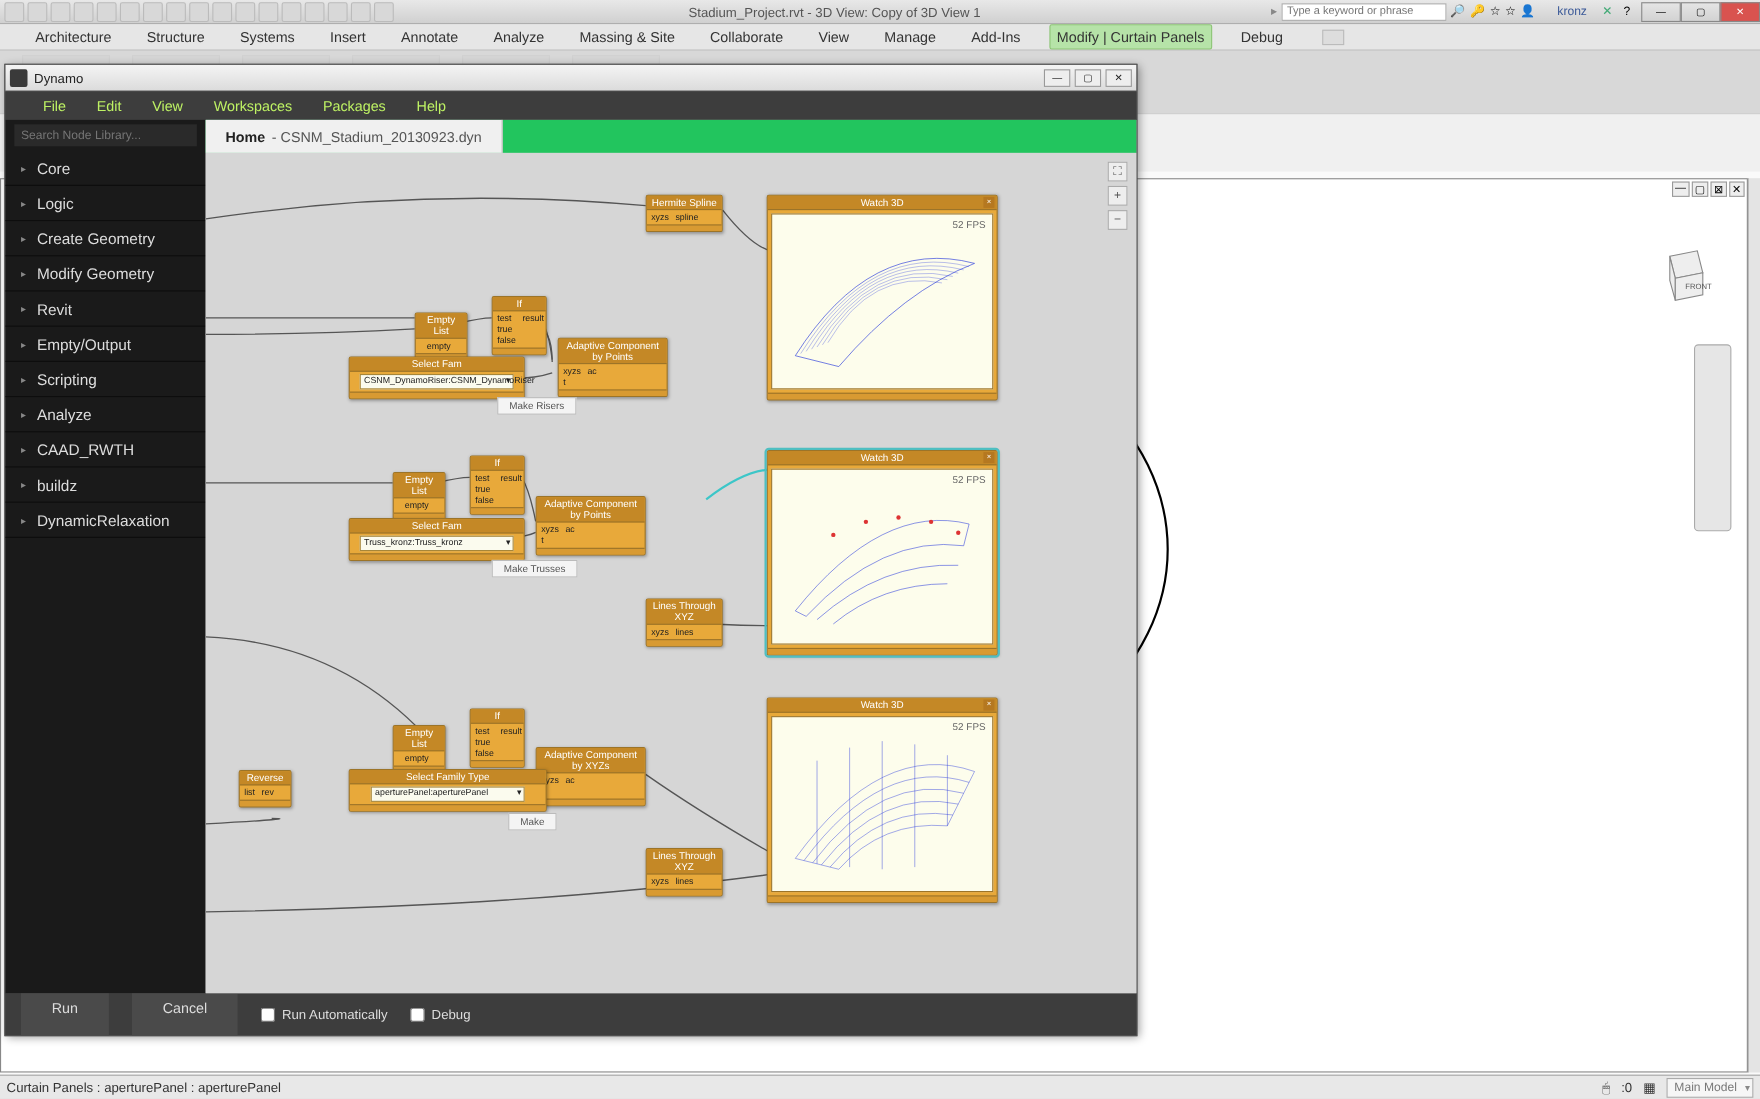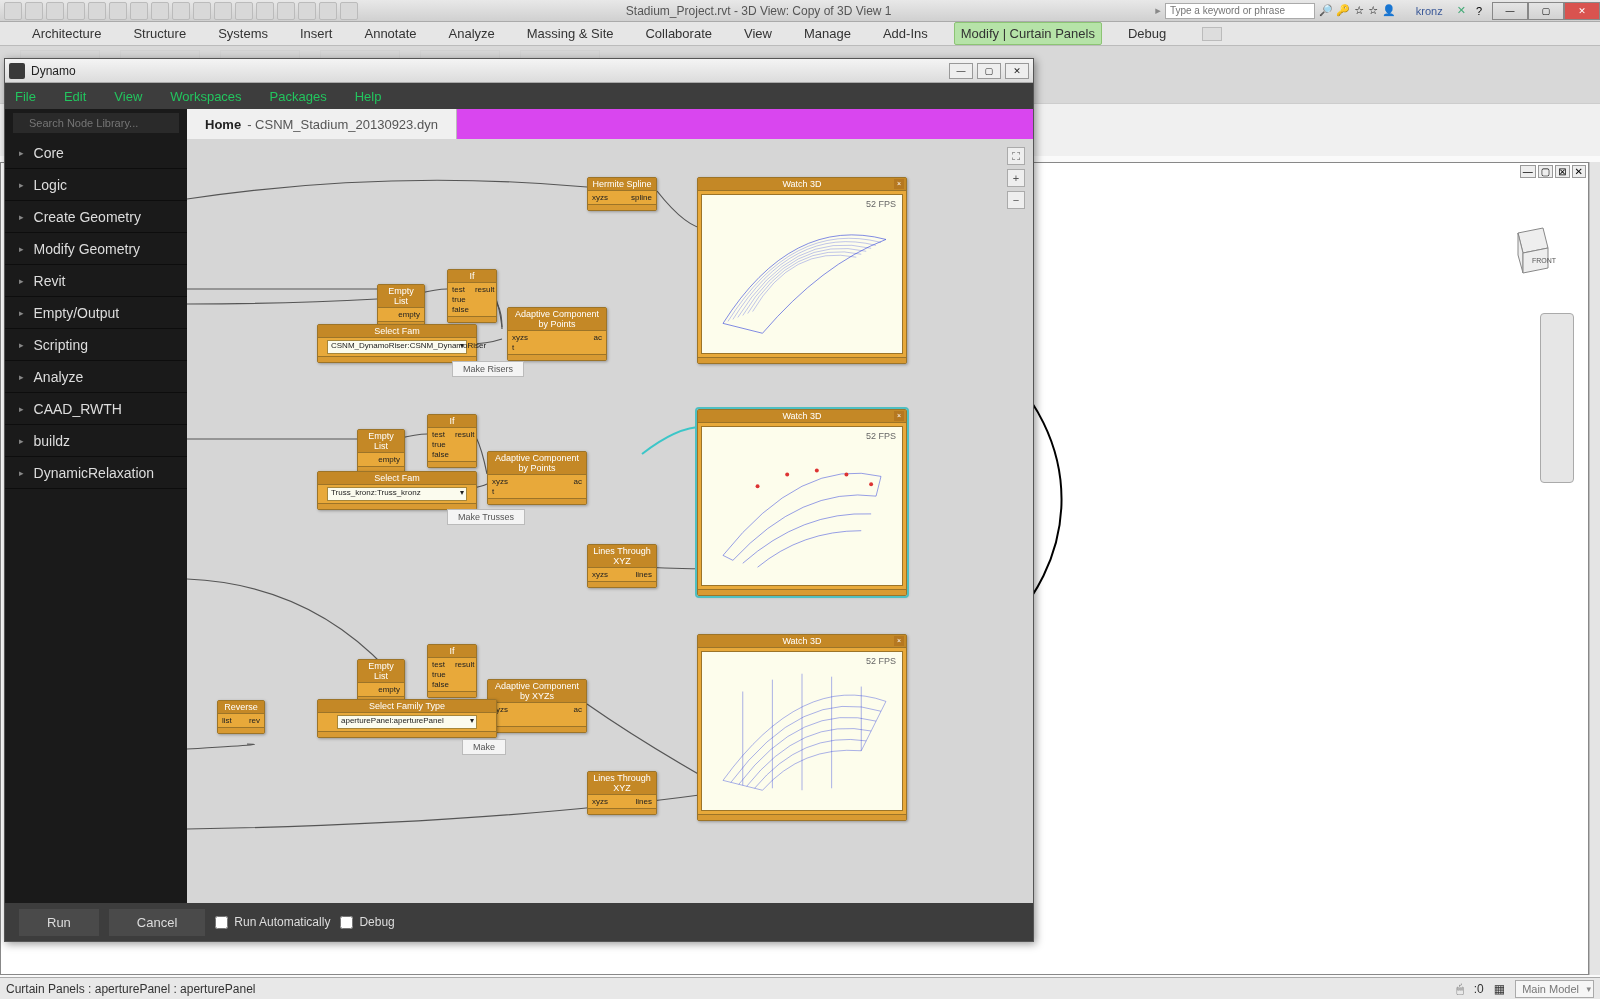--- a/index.html
+++ b/index.html
@@ -42,55 +42,55 @@
 .status-bar .combo { border:1px solid #aaa; padding:0 14px 0 6px; background:#f6f6f6; height:18px; line-height:16px; font-size:11px; color:#777; position:relative; }
 .status-bar .combo::after { content:"▾"; position:absolute; right:2px; font-size:9px; color:#888; }
 
 
 .dynamo-window { position:absolute; top:58px; left:4px; width:1030px; height:884px; background:#444; border:1px solid #555; box-shadow:2px 2px 8px rgba(0,0,0,0.4); display:flex; flex-direction:column; }
 .dynamo-titlebar { height:24px; background:linear-gradient(#f4f4f4,#dcdcdc); display:flex; align-items:center; padding:0 4px; font-size:12px; color:#222; border-bottom:1px solid #aaa; }
 .dynamo-titlebar .logo { width:16px; height:16px; background:#3a3a3a; border-radius:2px; margin-right:6px; }
 .dynamo-titlebar .wctrls { margin-left:auto; display:flex; gap:4px; }
 .dynamo-titlebar .wctrls .b { width:24px; height:16px; border:1px solid #999; background:#eee; font-size:9px; display:flex; align-items:center; justify-content:center; }
 
-.dynamo-menu { height:26px; background:#3d3d3d; display:flex; align-items:center; gap:28px; padding:0 10px; font-size:13px; color:#22c55e; }
+.dynamo-menu { height:26px; background:#3d3d3d; display:flex; align-items:center; gap:28px; padding:0 34px; font-size:13px; color:#bef264; }
 .dynamo-menu span { cursor:pointer; }
 
 .dynamo-body { flex:1; display:flex; min-height:0; }
 .dynamo-sidebar { width:182px; background:#1a1a1a; color:#ddd; display:flex; flex-direction:column; }
 .dynamo-sidebar .search { height:28px; padding:4px 8px; }
-.dynamo-sidebar .search input { width:100%; height:20px; background:#2a2a2a; border:none; color:#888; font-size:11px; padding:0 16px; }
+.dynamo-sidebar .search input { width:100%; height:20px; background:#2a2a2a; border:none; color:#888; font-size:11px; padding:0 6px; }
 .dynamo-sidebar .cat { height:32px; display:flex; align-items:center; padding:0 14px; font-size:14px; border-bottom:1px solid #0d0d0d; cursor:pointer; }
 .dynamo-sidebar .cat::before { content:"▸"; font-size:9px; margin-right:10px; color:#888; }
 
 .dynamo-canvas-wrap { flex:1; display:flex; flex-direction:column; background:#d6d6d6; }
-.dynamo-tabbar { height:30px; background:#d946ef; display:flex; align-items:flex-end; }
+.dynamo-tabbar { height:30px; background:#22c55e; display:flex; align-items:flex-end; }
 .dynamo-tab { background:#f0f0f0; height:30px; padding:0 18px; display:flex; align-items:center; font-size:13px; color:#555; border-right:1px solid #bbb; }
 .dynamo-tab .home { color:#222; font-weight:bold; margin-right:6px; }
 .dynamo-canvas { flex:1; position:relative; background:#d6d6d6; overflow:hidden; }
 .dynamo-canvas svg.wires { position:absolute; top:0; left:0; width:100%; height:100%; pointer-events:none; }
 
 .node { position:absolute; background:#e8a93a; border:1px solid #9c7428; border-radius:2px; font-size:9px; color:#222; box-shadow:1px 1px 3px rgba(0,0,0,0.3); }
 .node .header { background:#c48826; color:#fff; text-align:center; font-size:9px; padding:1px 4px; border-bottom:1px solid #9c7428; }
-.node .body { padding:2px 4px; display:flex; justify-content:space-between; gap:6px; font-size:8px; }
+.node .body { padding:2px 4px; display:flex; justify-content:flex-start; gap:6px; font-size:8px; }
 .node .foot { height:6px; background:#d89a32; border-top:1px solid #9c7428; }
 .node.watch { width:210px; }
 .node.watch .header { display:flex; justify-content:center; align-items:center; position:relative; }
 .node.watch .header .x { position:absolute; right:2px; top:1px; width:10px; height:10px; background:#b57820; font-size:7px; line-height:10px; text-align:center; color:#fff; }
 .node.watch .preview { height:160px; background:#fdfdec; border:1px solid #9c7428; margin:3px; position:relative; }
 .node.watch.selected { outline:2px solid #4fbfc1; }
 .node.watch .fps { position:absolute; top:4px; right:6px; font-size:9px; color:#666; }
 .node .dropdown { background:#fbfbee; border:1px solid #a78638; height:14px; width:140px; margin:2px auto; font-size:8px; padding:0 3px; position:relative; }
 .node .dropdown::after { content:"▾"; position:absolute; right:2px; top:0; font-size:8px; }
 .node .ports-col { display:flex; flex-direction:column; gap:1px; }
 .btn-grey { position:absolute; background:#f4f4f4; border:1px solid #bbb; font-size:9px; padding:2px 10px; color:#555; }
 .canvas-ctrl { position:absolute; top:8px; right:8px; display:flex; flex-direction:column; gap:4px; }
 .canvas-ctrl .cb { width:18px; height:18px; background:#eee; border:1px solid #aaa; font-size:11px; display:flex; align-items:center; justify-content:center; color:#555; }
 
-.dynamo-footer { height:38px; background:#3d3d3d; display:flex; align-items:center; padding:0 14px; gap:10px; color:#ddd; font-size:13px; }
+.dynamo-footer { height:38px; background:#3d3d3d; display:flex; padding:0 14px; gap:21px; color:#ddd; font-size:13px; }
 .dynamo-footer .btn { background:#4a4a4a; padding:6px 28px; cursor:pointer; }
 .dynamo-footer label { display:flex; align-items:center; gap:6px; font-size:12px; }
 .dynamo-footer input[type=checkbox] { width:13px; height:13px; }
 
 .scrollbar-v { position:absolute; top:58px; right:0; width:11px; bottom:2px; background:#e4e4e4; border-left:1px solid #bbb; }
 </style>
 </head>
 <body>
 
 <div class="revit-titlebar">

